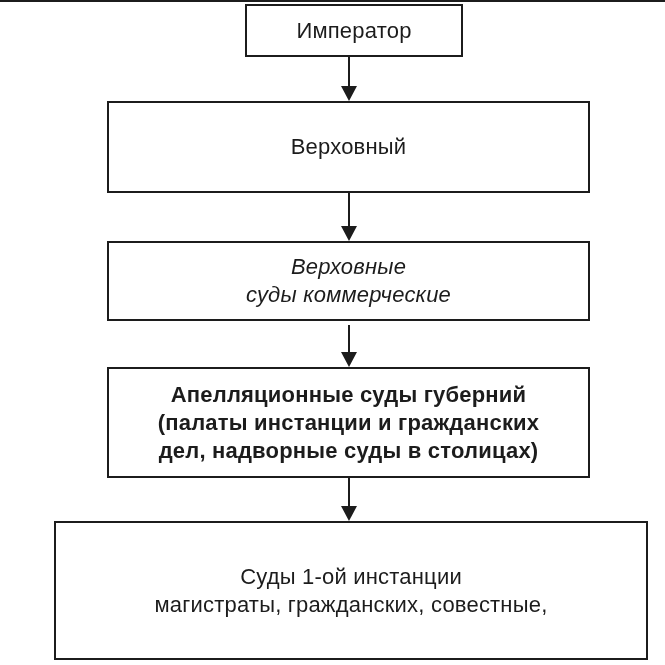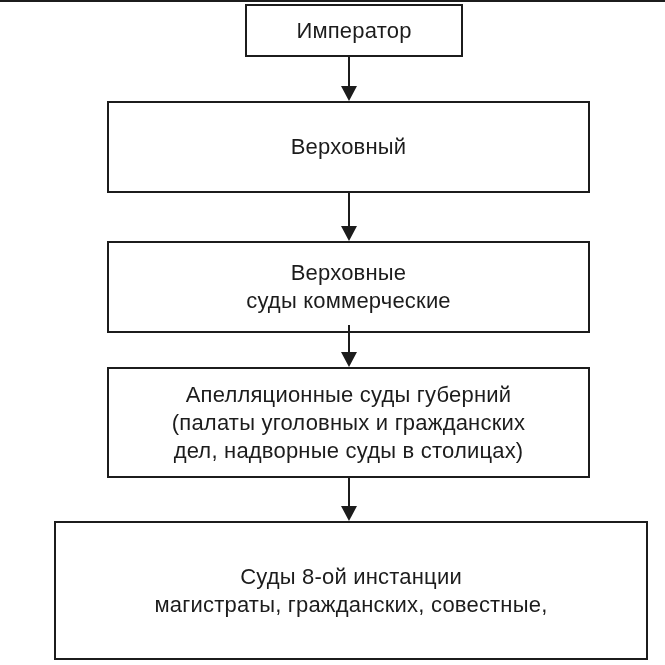--- a/index.html
+++ b/index.html
@@ -35,22 +35,22 @@
     align-items:center;
     text-align:center;
     color:var(--ink);
     font-size:22px;
     line-height:28px;
     letter-spacing:.2px;
   }
   .node .line{white-space:nowrap;}
   #node-emperor               {left:245px; top:4px;   width:218px; height:53px;}
   #node-supreme-state-court   {left:107px; top:101px; width:483px; height:92px;gap:16px;}
-  #node-viceroyalty-courts    {left:107px; top:241px; width:483px; height:92px;}
-  #node-appellate-courts      {left:107px; top:367px; width:483px; height:111px;}
+  #node-viceroyalty-courts    {left:107px; top:241px; width:483px; height:80px;font-style:italic;}
+  #node-appellate-courts      {left:107px; top:367px; width:483px; height:111px;font-weight:bold;}
   #node-first-instance-courts {left:54px;  top:521px; width:594px; height:139px;}
 
   .arrow{
     position:absolute;
     width:16px;
     left:341px;
     display:flex;
     flex-direction:column;
     align-items:center;
   }
@@ -100,27 +100,27 @@
     <div class="line">суды коммерческие</div>
   </div>
 
   <div class="arrow" id="arrow-3">
     <div class="shaft"></div>
     <div class="head"></div>
   </div>
 
   <div class="node" id="node-appellate-courts">
     <div class="line">Апелляционные суды губерний</div>
-    <div class="line">(палаты уголовных и гражданских</div>
+    <div class="line">(палаты инстанции и гражданских</div>
     <div class="line">дел, надворные суды в столицах)</div>
   </div>
 
   <div class="arrow" id="arrow-4">
     <div class="shaft"></div>
     <div class="head"></div>
   </div>
 
   <div class="node" id="node-first-instance-courts">
-    <div class="line">Суды 8-ой инстанции</div>
+    <div class="line">Суды 1-ой инстанции</div>
     <div class="line">магистраты, гражданских, совестные,</div>
   </div>
 
 </div>
 
 </body></html>

